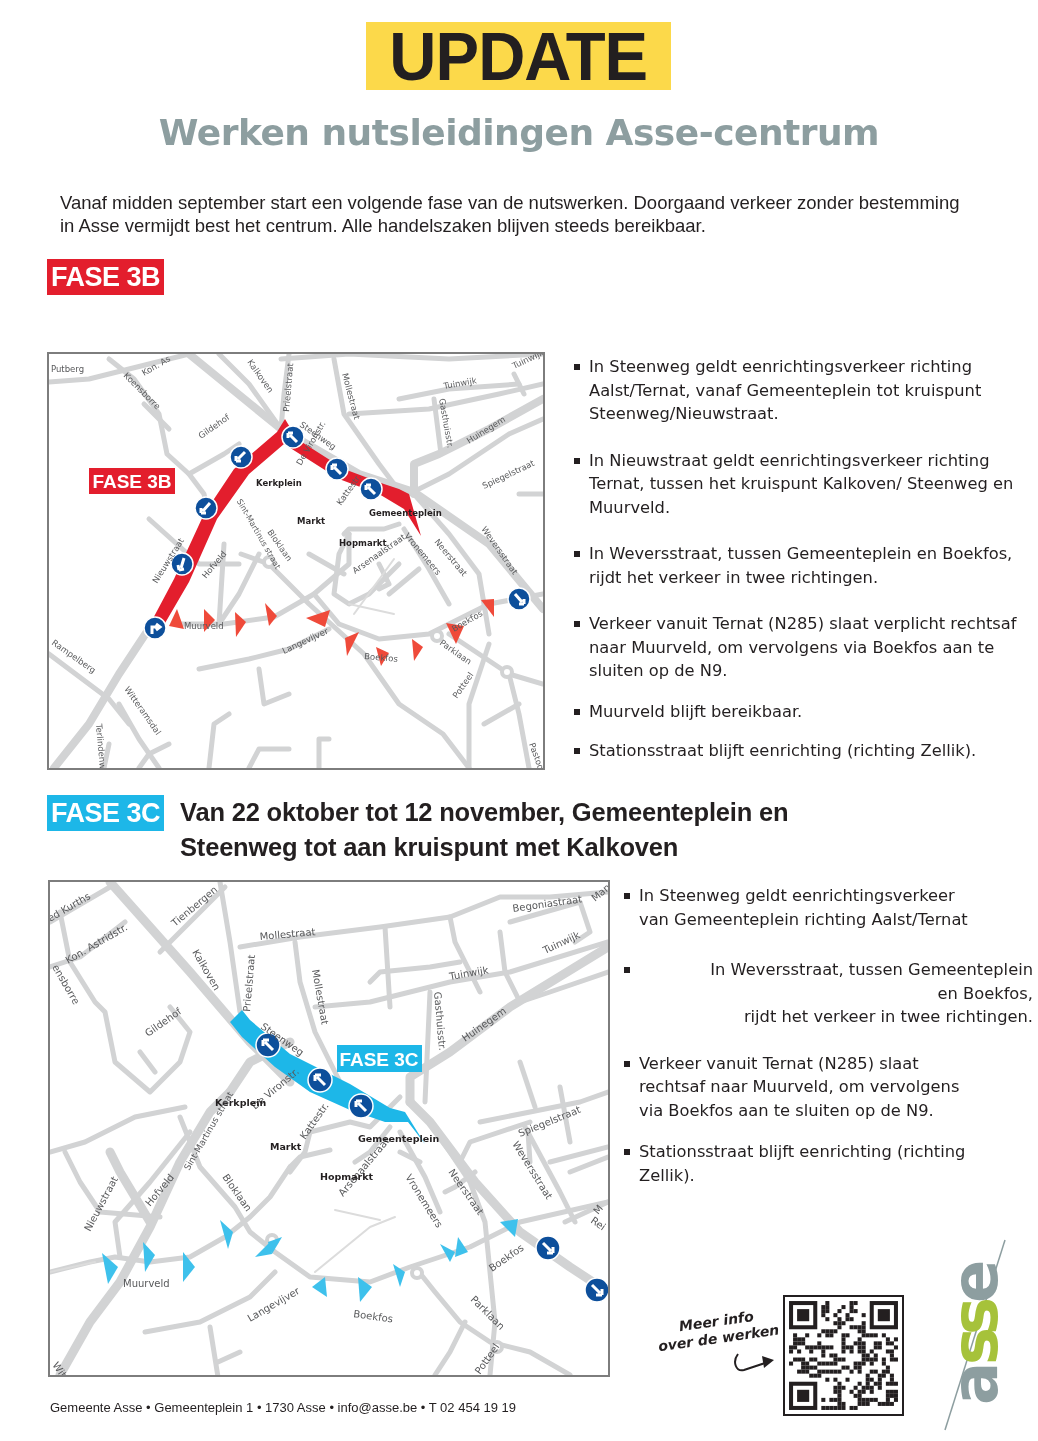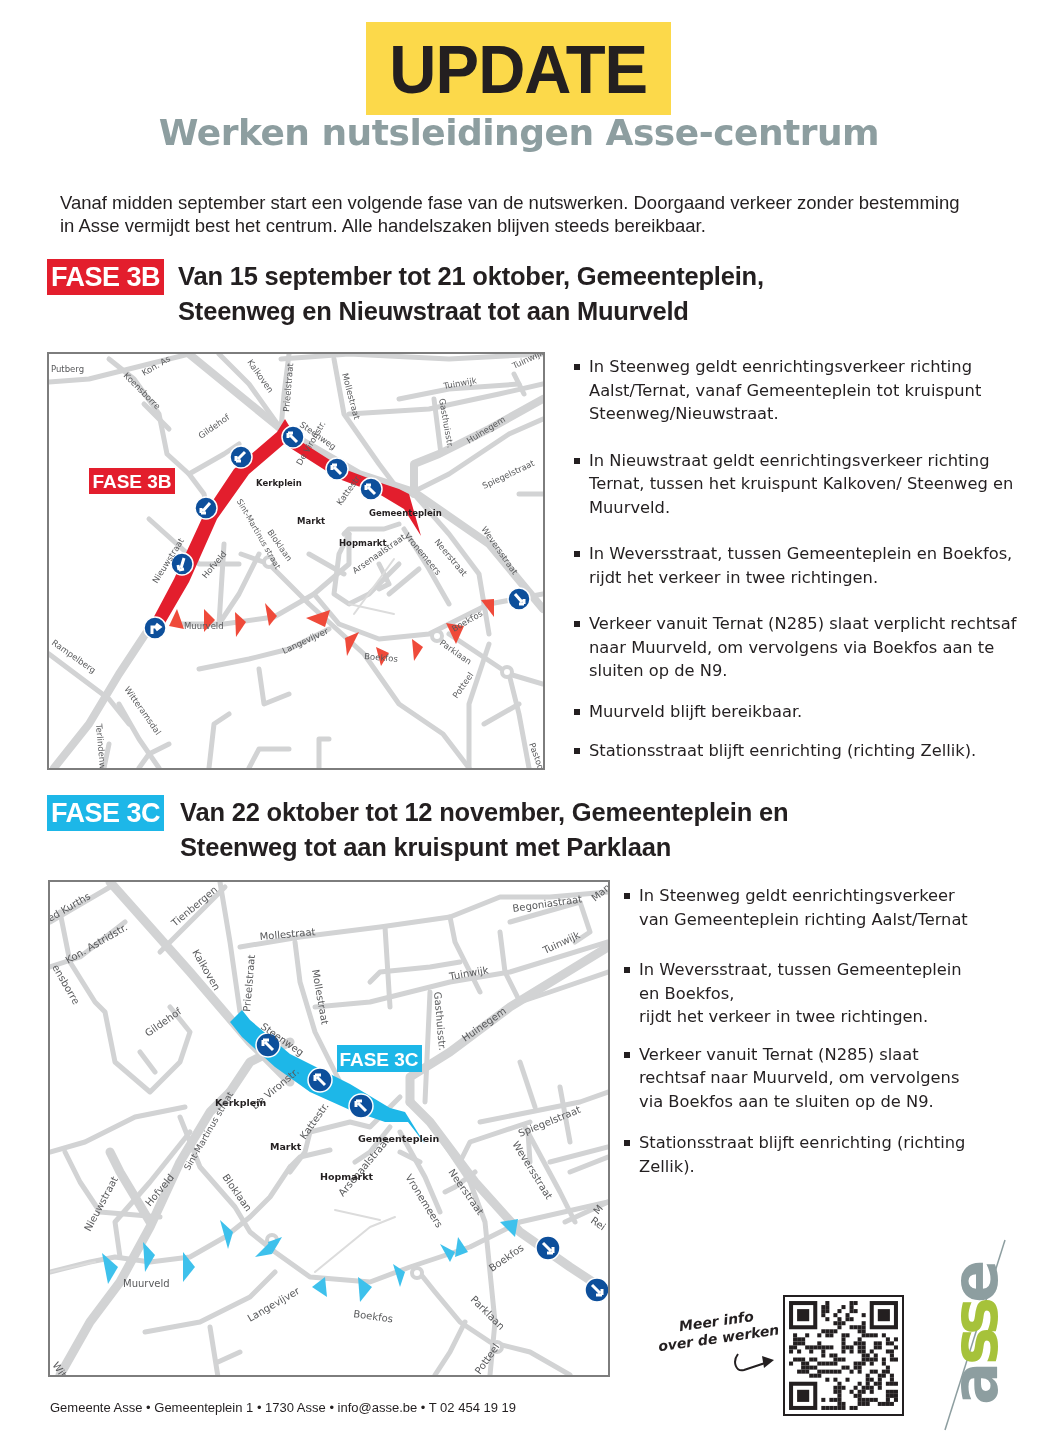--- a/index.html
+++ b/index.html
@@ -1,20 +1,20 @@
 <!DOCTYPE html>
 <html><head>
 <meta charset="utf-8">
 <style>
   * { box-sizing: border-box; margin: 0; padding: 0; }
   html, body { width: 1038px; height: 1441px; background: #ffffff; overflow: hidden; }
   body { position: relative; font-family: "DejaVu Sans", sans-serif; color: #231f20; }
 
   .update-badge {
-    position: absolute; left: 366px; top: 22px; width: 305px; height: 93px;
+    position: absolute; left: 366px; top: 22px; width: 305px; height: 68px;
     background: #fcd94a; display: flex; align-items: center; justify-content: center;
   }
   .update-badge span {
     font-family: "Liberation Sans", sans-serif; font-weight: 700; font-size: 68px;
     color: #231f20; letter-spacing: -1px; transform: scaleX(0.96);
   }
   .main-title {
     position: absolute; left: 0; top: 112px; width: 1038px; text-align: center;
     font-family: "DejaVu Sans", sans-serif; font-weight: 700; font-size: 36px;
     color: #8d9ea0; letter-spacing: -0.5px;
@@ -64,24 +64,20 @@
 <body>
 
 <div class="update-badge">
   <span>UPDATE</span>
 </div>
 <h1 class="main-title">Werken nutsleidingen Asse-centrum</h1>
 <p class="intro">Vanaf midden september start een volgende fase van de nutswerken. Doorgaand verkeer zonder bestemming in Asse vermijdt best het centrum. Alle handelszaken blijven steeds bereikbaar.</p>
 
 <div class="phase-head" style="left:47px; top:259px;">
   <div class="phase-badge" style="background:#e31e2d;">FASE 3B</div>
-  <div class="phase-title">
-    <div>Van 15 september tot 21 oktober, Gemeenteplein,</div>
-    <div>Steenweg en Nieuwstraat tot aan Muurveld</div>
-  </div>
 </div>
 
 <div class="map" style="left:47px; top:352px; width:498px; height:418px;">
 <svg width="494" height="414" viewBox="0 0 494 414">
   <g fill="none" stroke="#d2d3d4" stroke-linecap="round" stroke-linejoin="round">
     <g stroke-width="5">
       <path d="M0,28 L40,25 L100,10 L140,0"></path>
       <path d="M60,5 L85,25 L110,60 L118,100 L140,120 L175,100 L190,90"></path>
       <path d="M95,50 L120,75"></path>
       <path d="M140,120 L155,140 L160,165"></path>
@@ -246,21 +242,21 @@
   <li style="margin-bottom:23px;">In Weversstraat, tussen Gemeenteplein en Boekfos, rijdt het verkeer in twee richtingen.</li>
   <li style="margin-bottom:17px;">Verkeer vanuit Ternat (N285) slaat verplicht rechtsaf naar Muurveld, om vervolgens via Boekfos aan te sluiten op de N9.</li>
   <li style="margin-bottom:16px;">Muurveld blijft bereikbaar.</li>
   <li>Stationsstraat blijft eenrichting (richting Zellik).</li>
 </ul>
 
 <div class="phase-head" style="left:47px; top:795px;">
   <div class="phase-badge" style="background:#1db7e8;">FASE 3C</div>
   <div class="phase-title" style="margin-left:16px;">
     <div>Van 22 oktober tot 12 november, Gemeenteplein en</div>
-    <div>Steenweg tot aan kruispunt met Parklaan</div>
+    <div>Steenweg tot aan kruispunt met Kalkoven</div>
   </div>
 </div>
 
 <div class="map" style="left:48px; top:880px; width:562px; height:497px;">
 <svg width="558" height="493" viewBox="0 0 558 493">
   <g fill="none" stroke="#d2d3d4" stroke-linecap="round" stroke-linejoin="round">
     <g stroke-width="5">
       <path d="M0,40 L60,5"></path>
       <path d="M0,85 L30,75 L75,40"></path>
       <path d="M10,30 L20,80 L45,120 L55,130 L65,180 L100,210 L130,180 L140,150 L120,125"></path>
@@ -412,21 +408,21 @@
   </g>
   <g font-family="DejaVu Sans, sans-serif" font-size="9" fill="#58595b" transform="rotate(-60 150 270)">
     <text x="128" y="270">Sint-Martinus straat</text>
   </g>
 </svg>
 </div>
 
 <ul class="bullets" style="left:623px; top:884px; width:410px;">
   <li style="margin-bottom:27px;">In Steenweg geldt eenrichtingsverkeer
 van Gemeenteplein richting Aalst/Ternat</li>
-  <li style="margin-bottom:14px;">In Weversstraat, tussen Gemeenteplein
+  <li style="margin-bottom:23px;text-align:right;">In Weversstraat, tussen Gemeenteplein
 en Boekfos,
 rijdt het verkeer in twee richtingen.</li>
   <li style="margin-bottom:18px;">Verkeer vanuit Ternat (N285) slaat
 rechtsaf naar Muurveld, om vervolgens
 via Boekfos aan te sluiten op de N9.</li>
   <li>Stationsstraat blijft eenrichting (richting
 Zellik).</li>
 </ul>
 
 <div class="footer">Gemeente Asse • Gemeenteplein 1 • 1730 Asse • info@asse.be • T 02 454 19 19</div>

